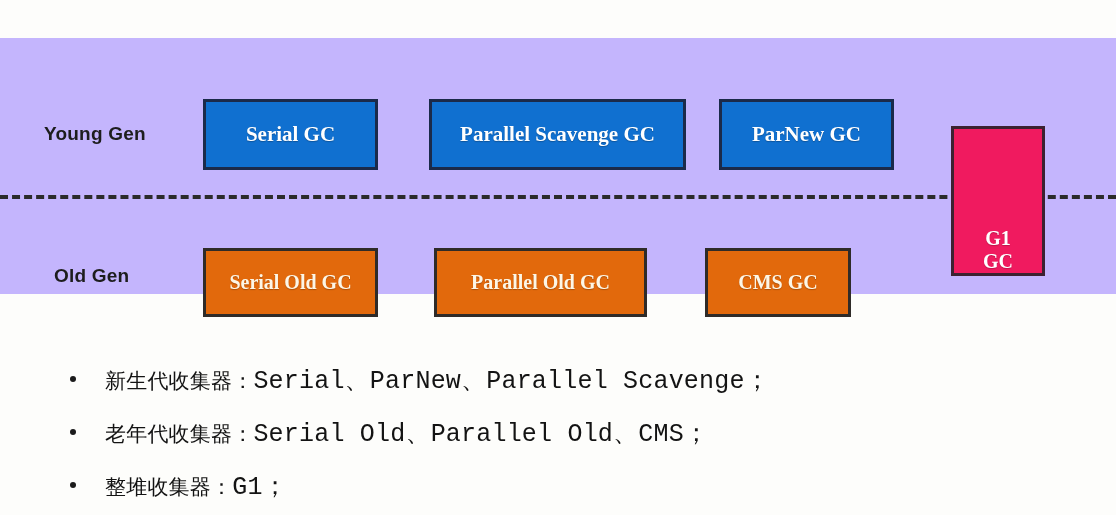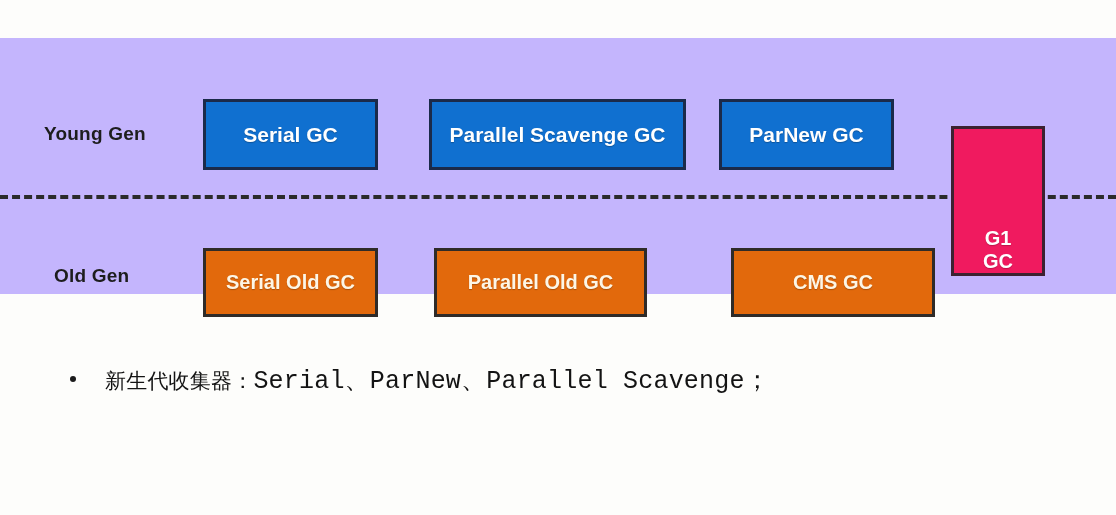--- a/index.html
+++ b/index.html
@@ -47,21 +47,21 @@
   }
   #label-young-gen { left: 44px; top: 85px; }
   #label-old-gen   { left: 54px; top: 227px; }
 
   .gc-box {
     position: absolute;
     box-sizing: border-box;
     display: flex;
     align-items: center;
     justify-content: center;
-    font-family: Liberation Sans, sans-serif;
+    font-family: Liberation Serif, serif;
     font-weight: bold;
     color: #ffffff;
     white-space: nowrap;
     z-index: 4;
   }
 
   .gc-box.young {
     background: #1070d0;
     border: 3px solid #1b2a4a;
     font-size: 21px;
@@ -94,21 +94,21 @@
     text-shadow: 0 1px 1px rgba(0,0,0,.22);
     justify-content: flex-end;
   }
 
   #box-serial-gc             { left: 203px; width: 175px; }
   #box-parallel-scavenge-gc  { left: 429px; width: 257px; }
   #box-parnew-gc             { left: 719px; width: 175px; }
 
   #box-serial-old-gc         { left: 203px; width: 175px; }
   #box-parallel-old-gc       { left: 434px; width: 213px; }
-  #box-cms-gc                { left: 731px; width: 204px; }
+  #box-cms-gc                { left: 705px; width: 146px; }
 
   
   #bullet-list {
     position: absolute;
     left: 0;
     top: 352px;
     width: 1116px;
   }
   .bullet-row {
     position: relative;
@@ -172,15 +172,23 @@
 
 </div>
 
 <div id="bullet-list">
 
   <div class="bullet-row">
     <span class="bullet-dot"></span>
     <span class="bullet-text"><span class="cjk">新生代收集器：</span><span>Serial、ParNew、Parallel Scavenge；</span></span>
   </div>
 
+  <div class="bullet-row">
+    <span class="bullet-dot"></span>
+    <span class="bullet-text"><span class="cjk">老年代收集器：</span><span>Serial Old、Parallel Old、CMS；</span></span>
+  </div>
 
+  <div class="bullet-row">
+    <span class="bullet-dot"></span>
+    <span class="bullet-text"><span class="cjk">整堆收集器：</span><span>G1；</span></span>
+  </div>
 
 </div>
 
 </body></html>

